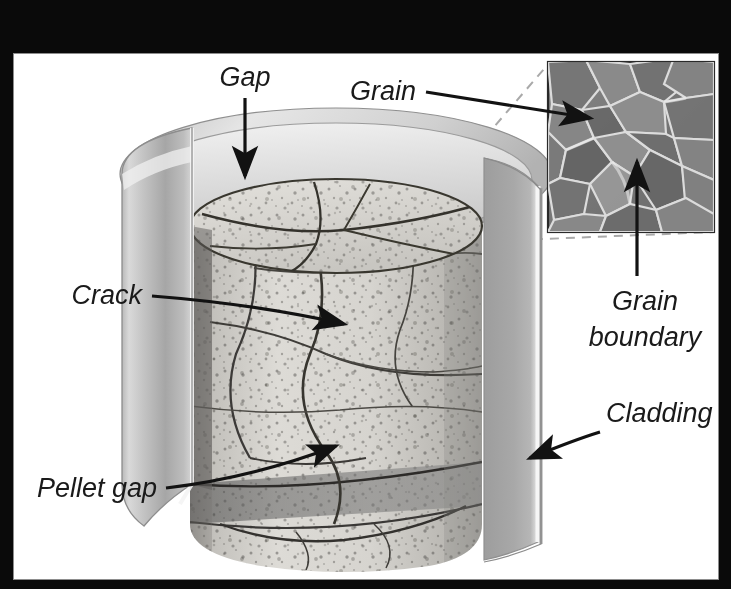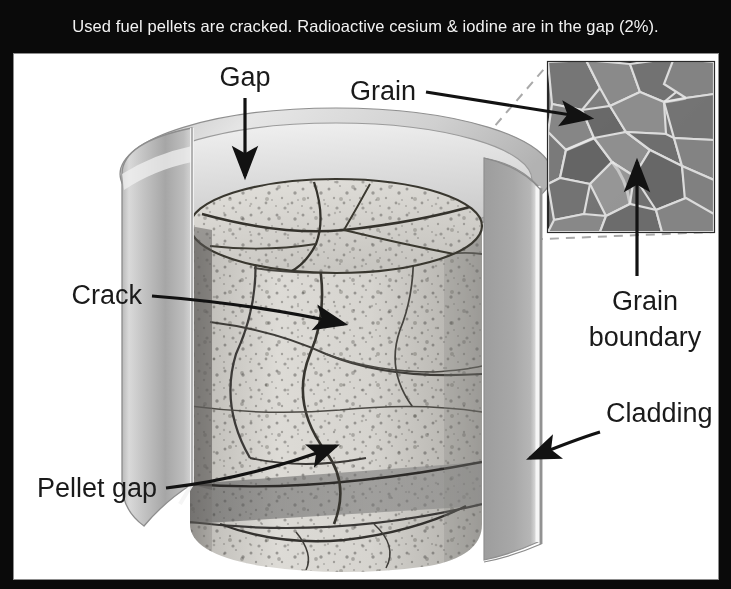--- a/index.html
+++ b/index.html
@@ -5,33 +5,30 @@
   html,body{margin:0;padding:0;background:#000;}
   body{width:731px;height:589px;overflow:hidden;
        font-family:"Liberation Sans","DejaVu Sans",sans-serif;}
   #root{position:relative;width:731px;height:589px;background:#0a0a0a;}
   #caption{position:absolute;left:0;top:0;width:731px;height:53px;
            display:flex;align-items:center;justify-content:center;
            color:#f2f2f2;font-size:16.5px;letter-spacing:.1px;
            white-space:nowrap;}
   #panel{position:absolute;left:13px;top:53px;width:706px;height:527px;
          background:#ffffff;border:1px solid #8d8d8d;box-sizing:border-box;
-         overflow:hidden;}
+         overflow:hidden;font-style:italic;}
   svg{display:block;}
   .lbl{font-family:"Liberation Sans","DejaVu Sans",sans-serif;
        font-size:27px;fill:#1a1a1a;}
 </style>
 </head>
 <body>
 
 <div id="root">
 
-  <div id="caption">
-    <span>Used fuel pellets are cracked. Radioactive cesium &amp; iodine are in the gap (2%).</span>
-  </div>
 
   <div id="panel">
     <svg width="704" height="525" viewBox="0 0 704 525">
 
       <defs>
 
         <linearGradient id="gClad" x1="0" y1="0" x2="1" y2="0">
           <stop offset="0" stop-color="#b9b9b9"></stop>
           <stop offset="0.10" stop-color="#d9d9d9"></stop>
           <stop offset="0.30" stop-color="#c4c4c4"></stop>

